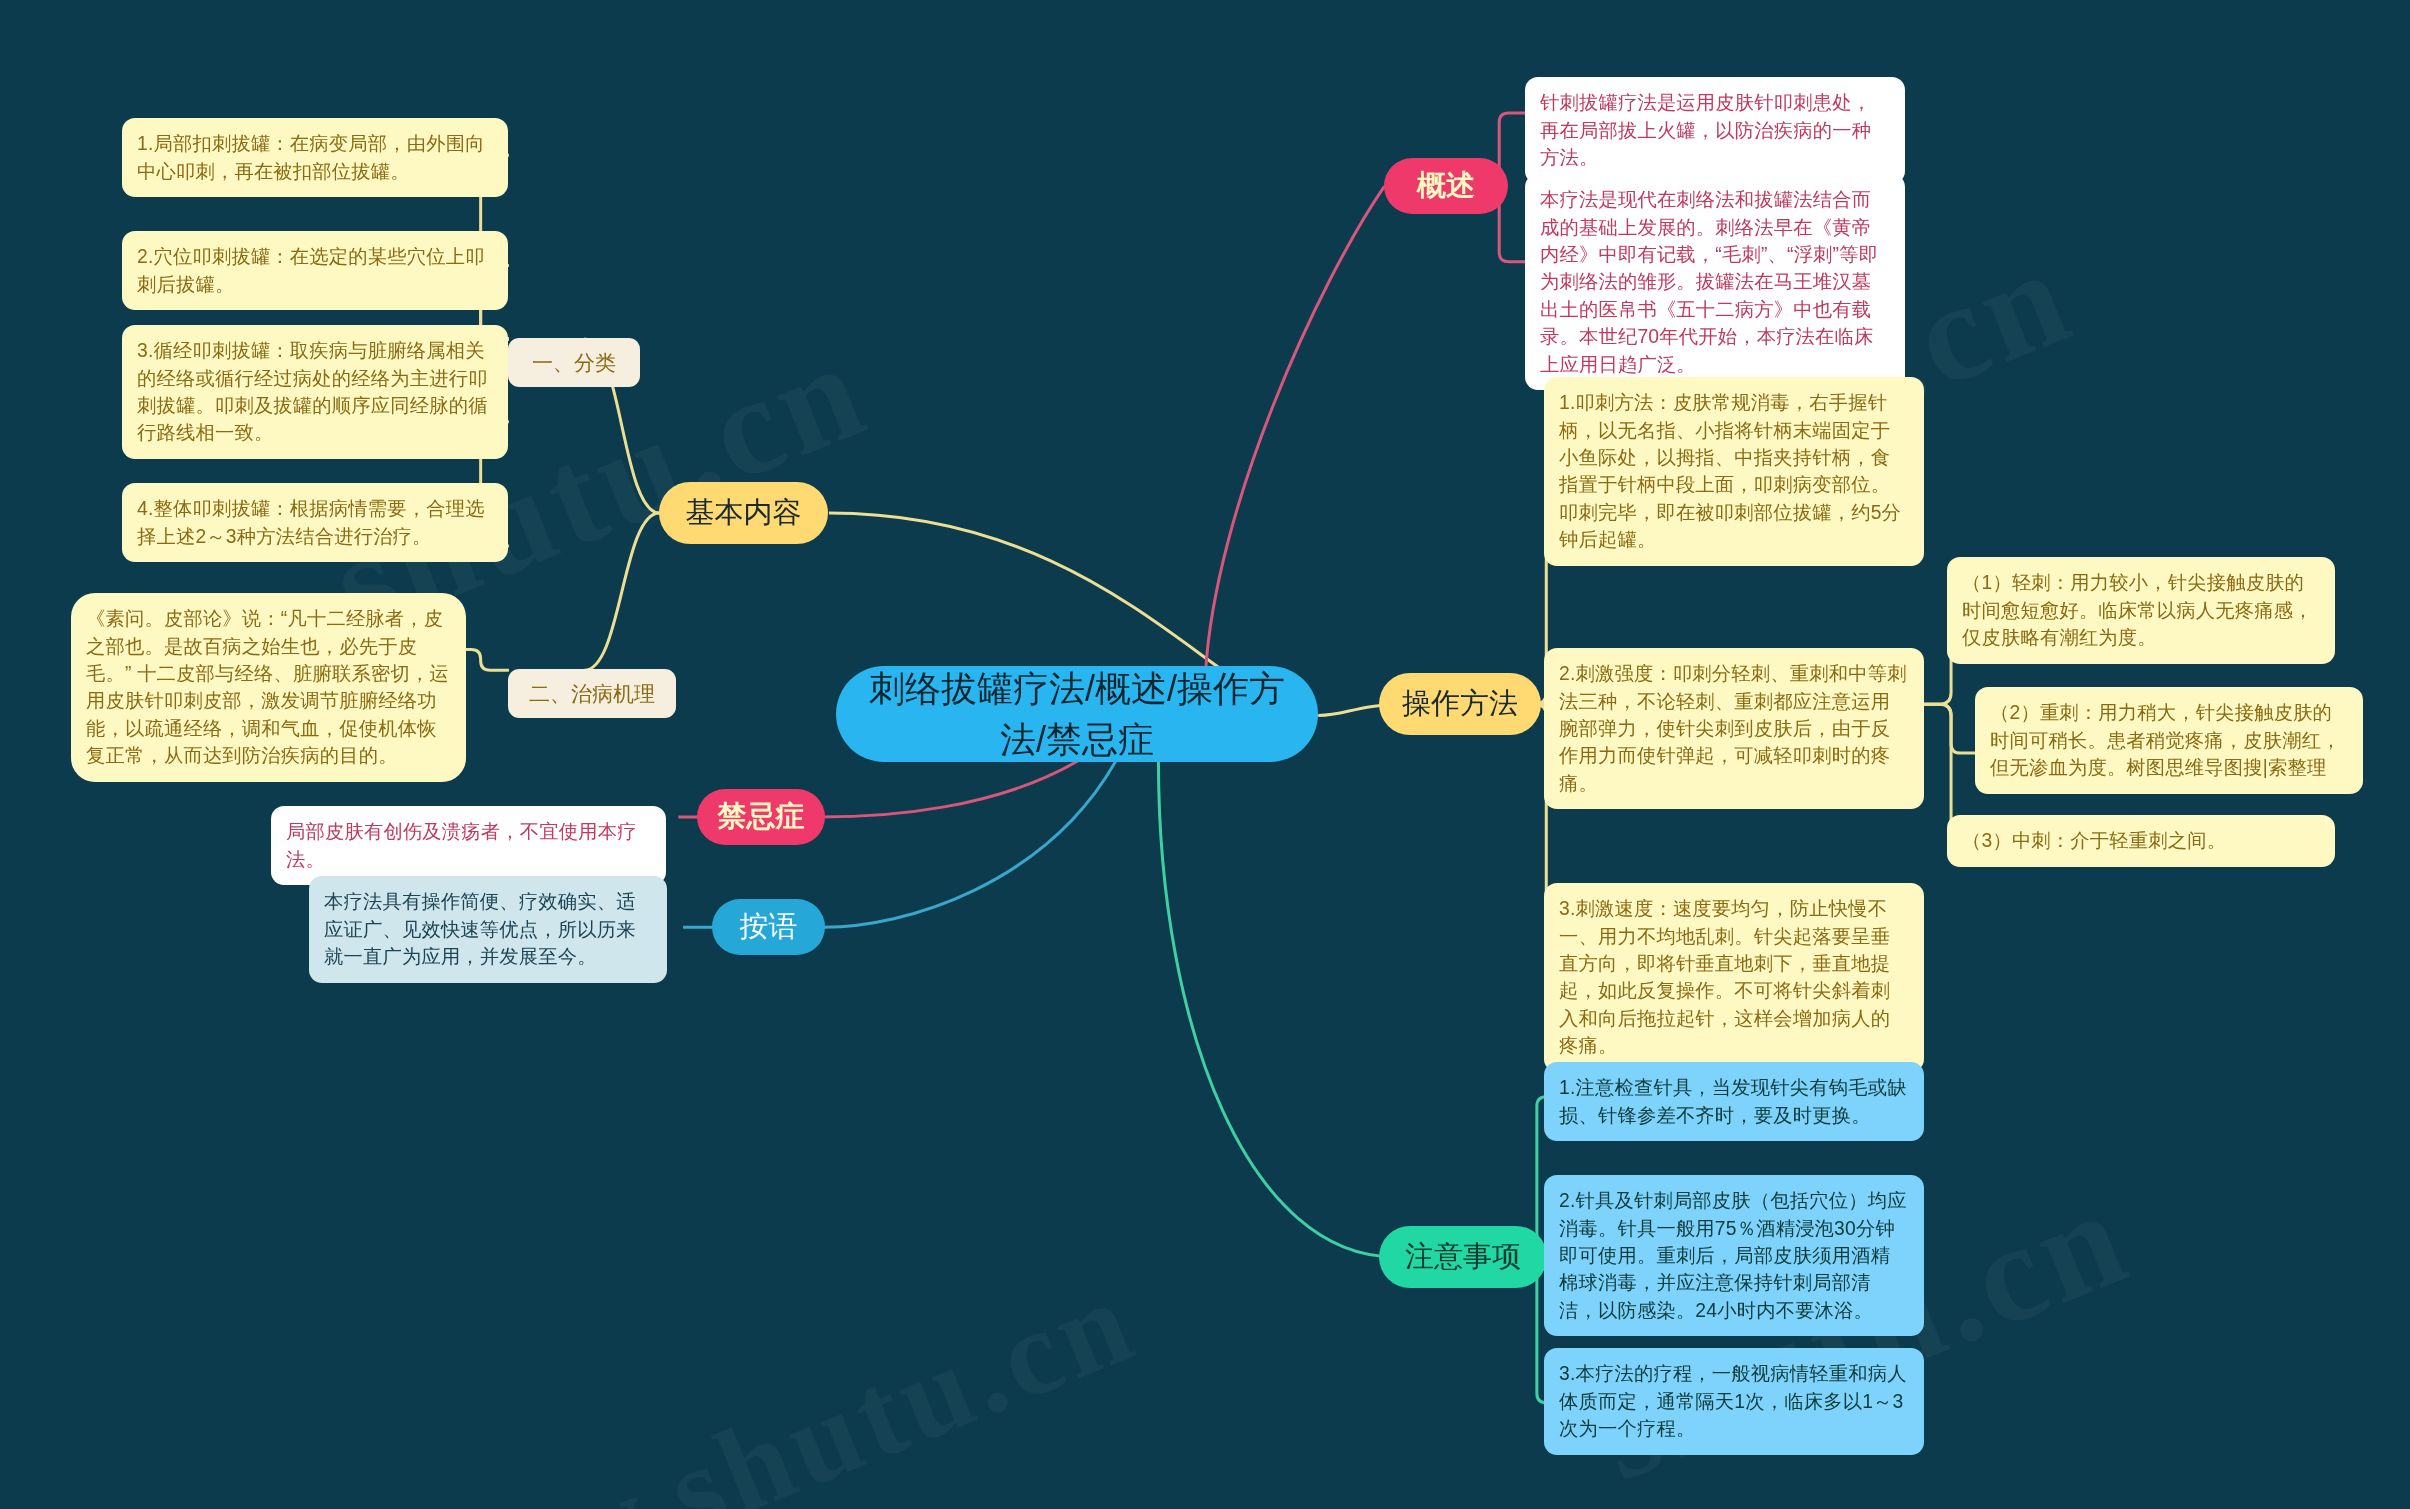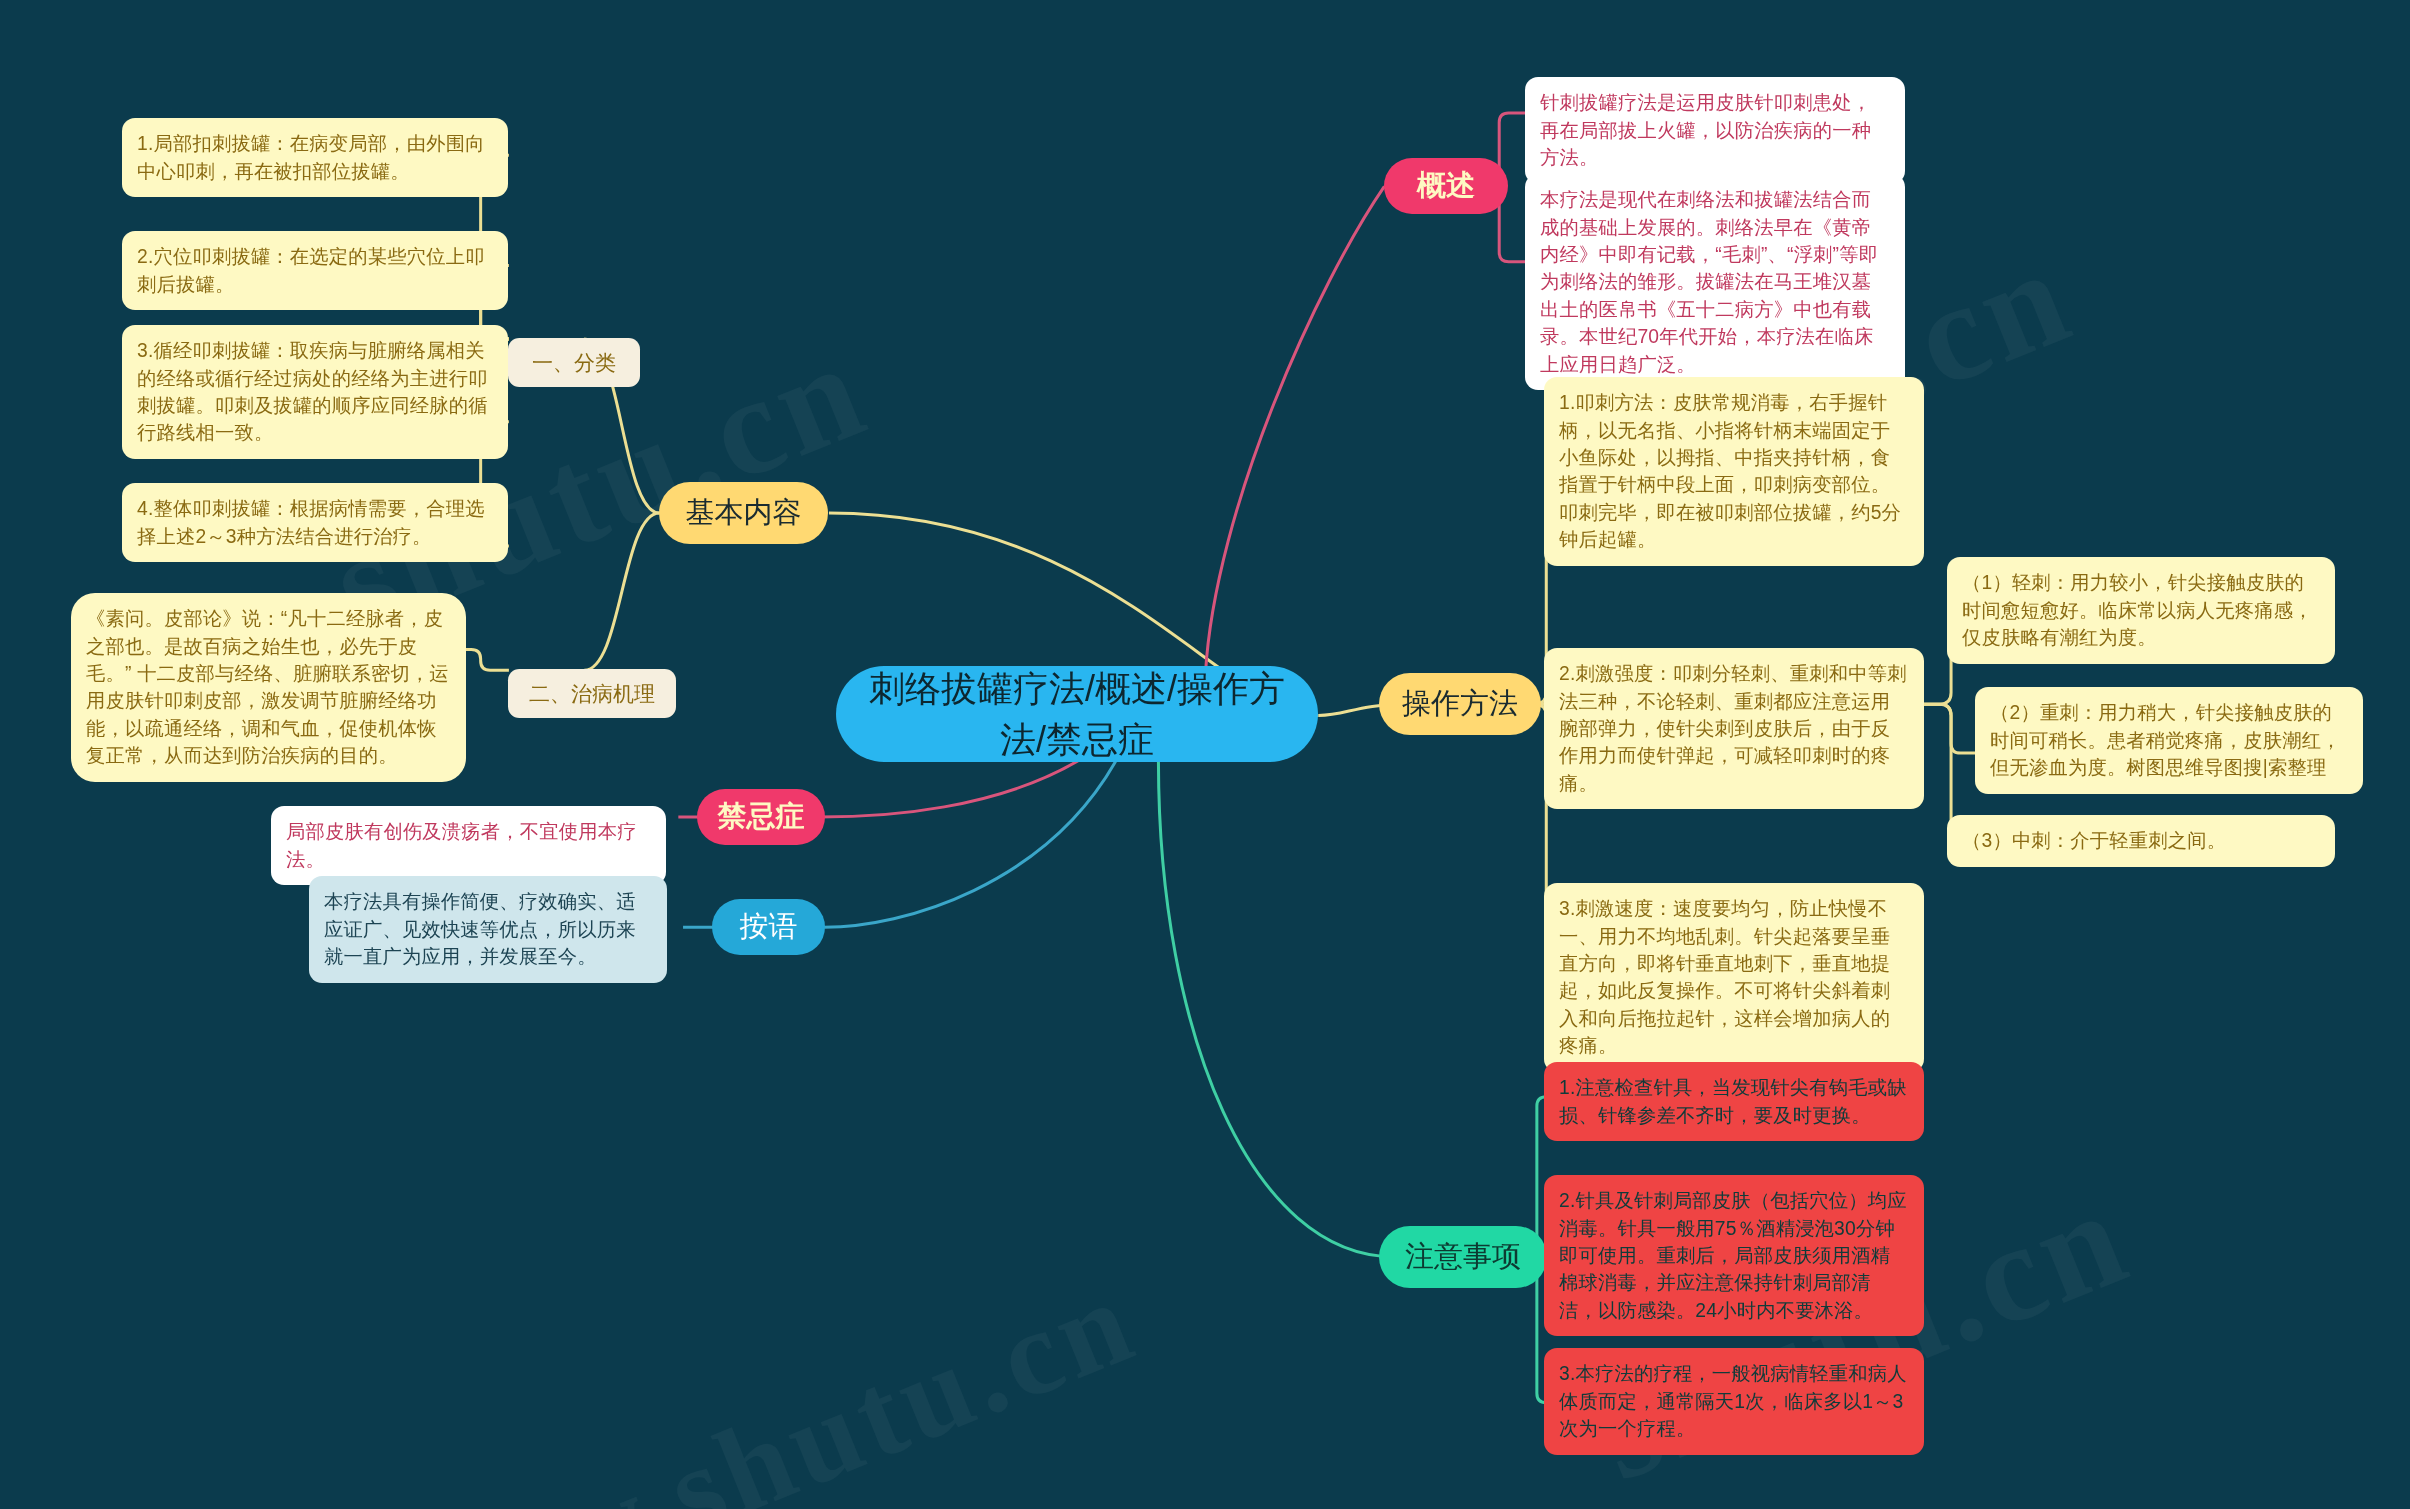--- a/index.html
+++ b/index.html
@@ -66,21 +66,21 @@
   
   .card{
     border-radius:13px;
     font-size:19.3px;
     padding:12.2px 15px;
     letter-spacing:0.2px;
   }
   .card.cream{background:#fef9c3;color:#8a6a12;}
   .card.pinkbox{background:#ffffff;color:#c0395e;}
   .card.bluebox{background:#cfe6ec;color:#1d4453;}
-  .card.mintbox{background:#ef4444;color:#0f3b3a;}
+  .card.mintbox{background:#7dd3fc;color:#0f3b3a;}
 </style>
 </head>
 <body>
 
 <div id="stage">
 
   <div class="wm" style="left:320px;top:405px;">shutu.cn</div>
   <div class="wm" style="left:1525px;top:311px;">shutu.cn</div>
   <div class="wm" style="left:1582px;top:1252px;">shutu.cn</div>
   <div class="wm" style="left:358px;top:1394px;font-size:122px;">www.shutu.cn</div>

